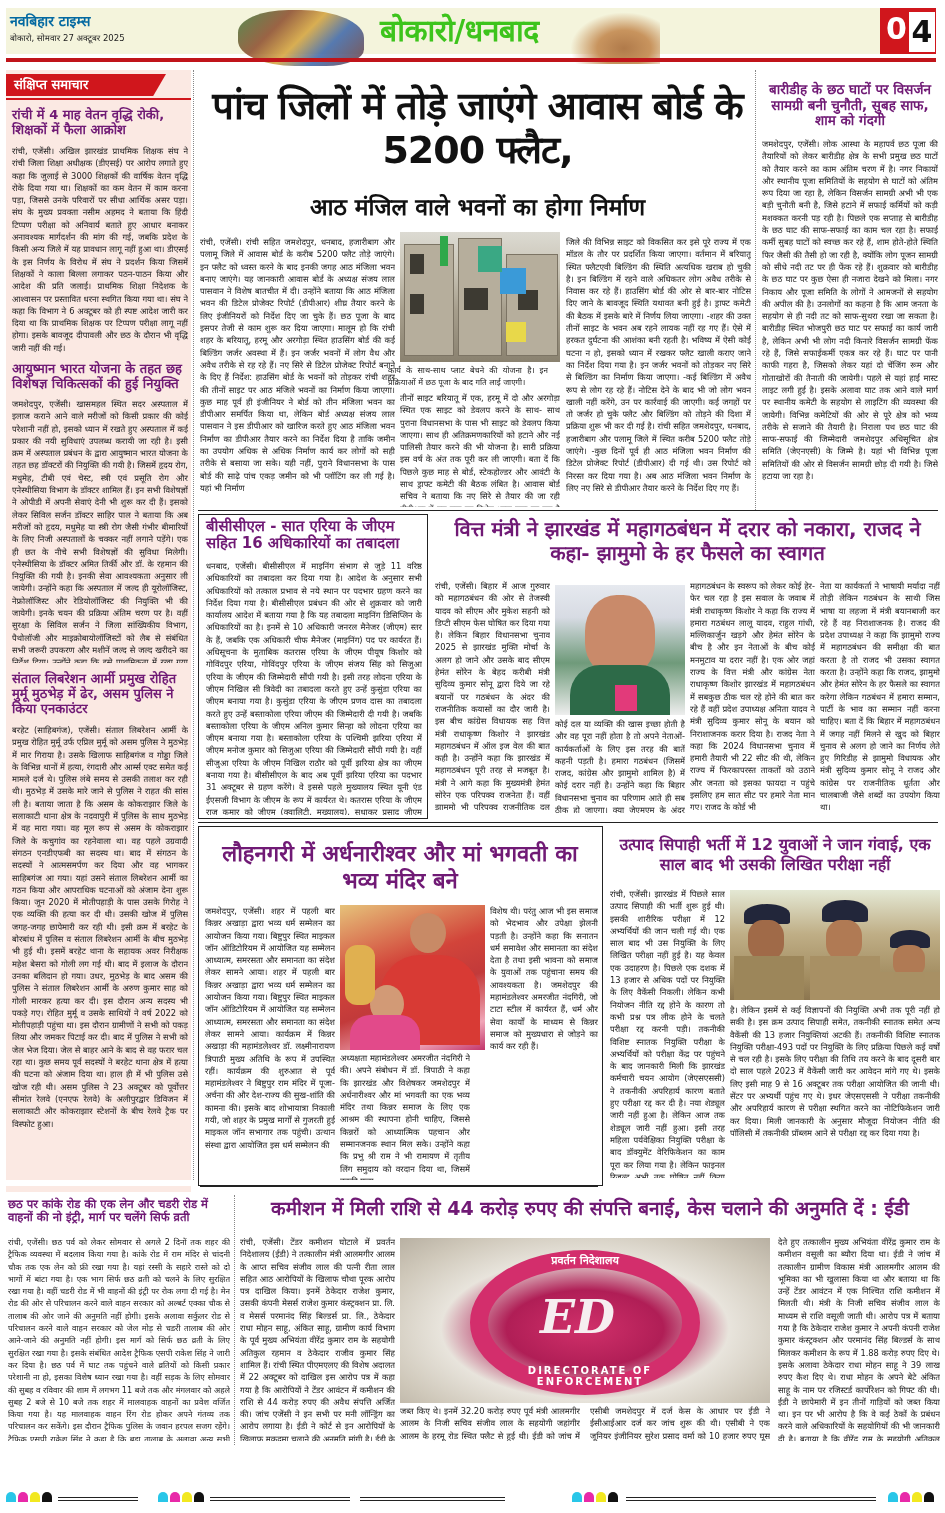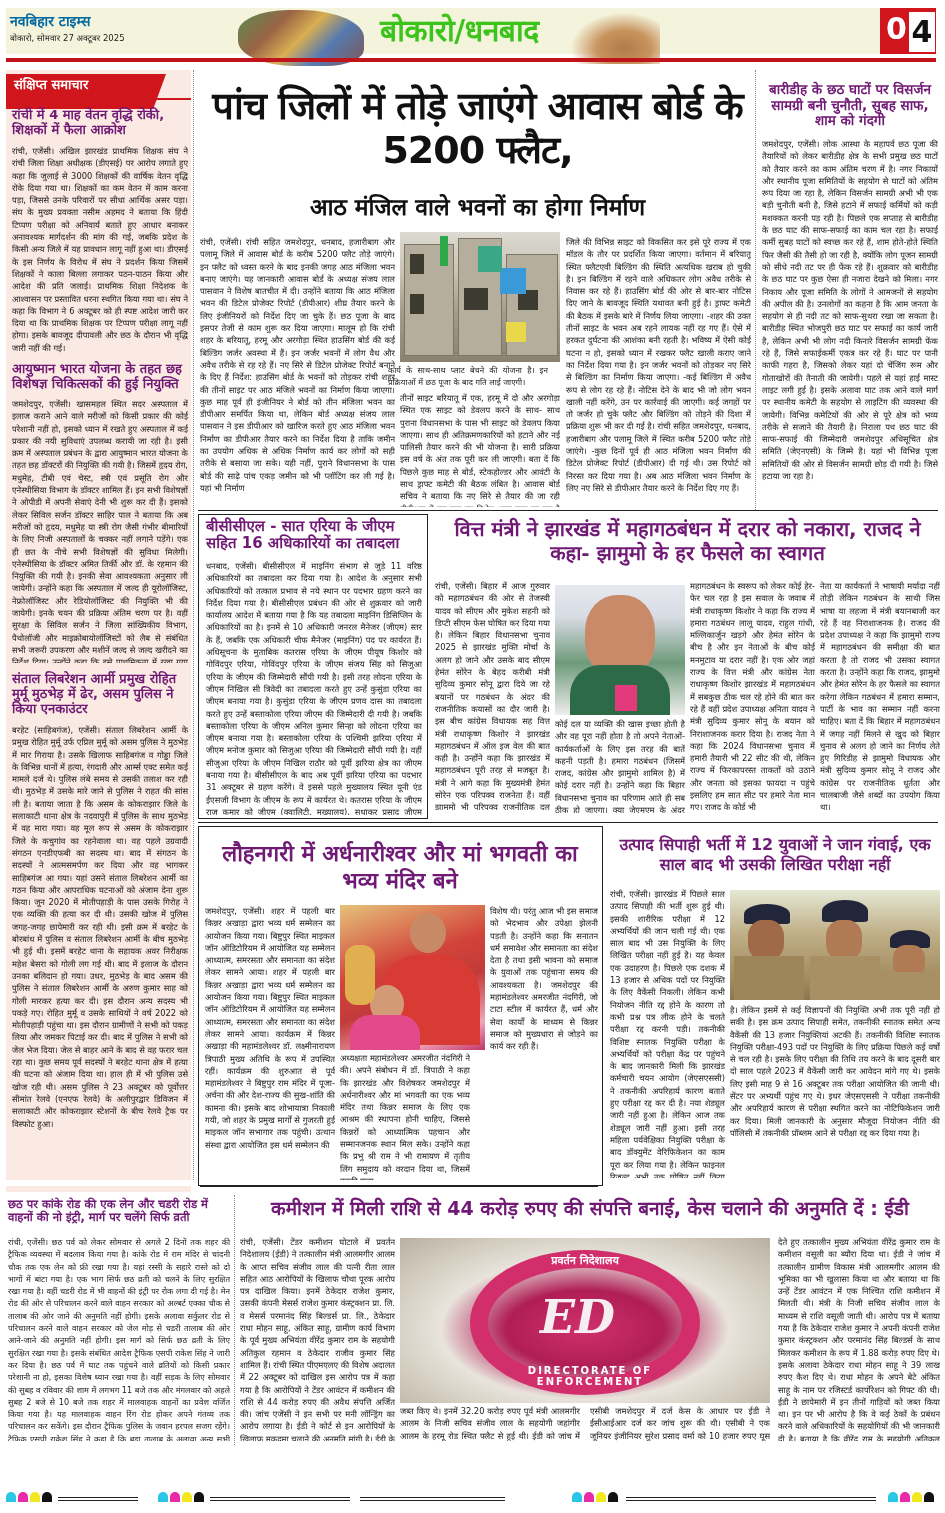--- a/index.html
+++ b/index.html
@@ -16,21 +16,21 @@
   .section-title { left: 380px; top: 9px; font-size: 30px; font-weight: bold; color: #3dc41c; letter-spacing: -0.5px; }
   .statue { left: 570px; top: 12px; width: 90px; height: 52px;
      background: radial-gradient(ellipse at 60% 70%, #b07a4a 0%, #c8945e 35%, rgba(244,244,220,0) 70%); }
   .page-num-box { left: 880px; top: 8px; width: 56px; height: 46px; background: #d0161c; }
   .page-num-0 { left: 886px; top: 11px; font-size: 30px; font-weight: bold; color: #fff; }
   .page-num-4 { left: 909px; top: 12px; width: 26px; height: 40px; background: #fff; color: #111; font-size: 30px; font-weight: bold; text-align: center; line-height: 40px; }
   .red-rule { left: 6px; top: 58px; width: 930px; height: 4px; background: #c0141a; }
 
   
   .left-col { left: 6px; top: 70px; width: 185px; height: 1110px; background: #fbe9e3; }
-  .brief-tag { left: 6px; top: 74px; width: 160px; height: 35px; background: #d0161c; clip-path: polygon(0 0, 100% 0, 92% 100%, 0 100%);
+  .brief-tag { left: 6px; top: 74px; width: 160px; height: 22px; background: #d0161c; clip-path: polygon(0 0, 100% 0, 92% 100%, 0 100%);
      color: #fff; font-size: 13px; font-weight: bold; padding-left: 8px; line-height: 22px; }
   .brief-rule { left: 6px; top: 98px; width: 185px; height: 2px; background: #d0161c; }
   .vdots { border-left: 1px dotted #888; }
 
   .hl { font-weight: bold; line-height: 1.15; color: #701a75; }
   .body { font-size: 8.3px; line-height: 12.3px; color: #222; text-align: justify; overflow: hidden; }
 
   
   .main-hl1 { left: 200px; top: 84px; width: 555px; text-align: center; font-size: 38px; font-weight: bold; line-height: 44px; letter-spacing: -1px; }
   .main-hl2 { left: 200px; top: 190px; width: 555px; text-align: center; font-size: 23px; font-weight: bold; }

